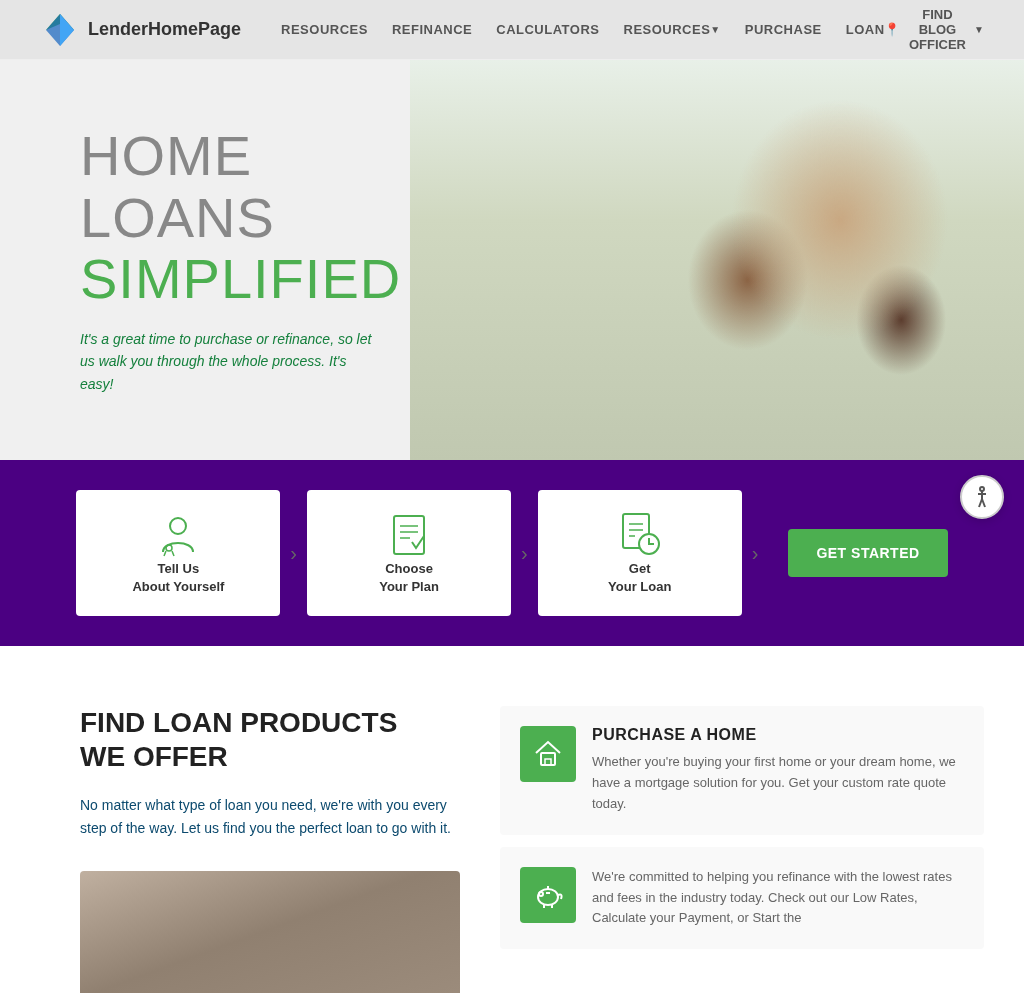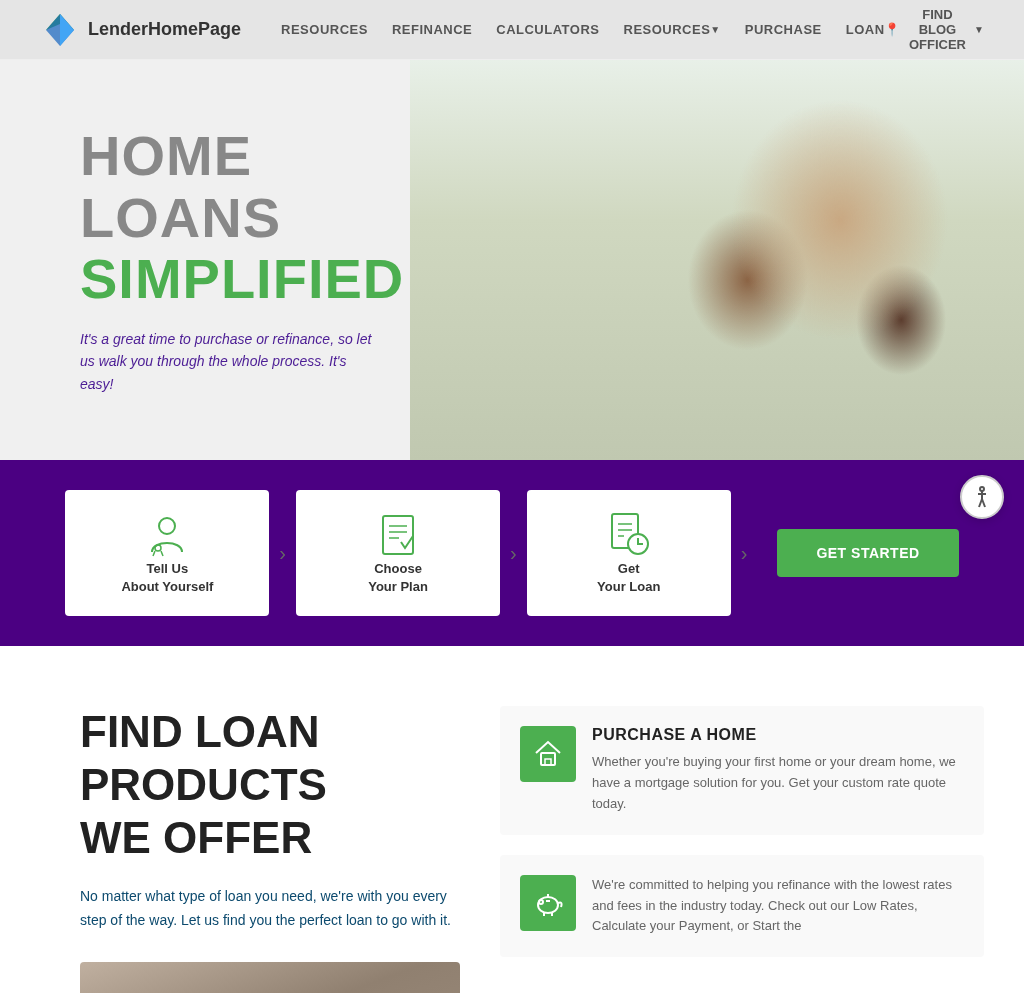--- a/index.html
+++ b/index.html
@@ -91,36 +91,36 @@
         linear-gradient(180deg, #e8f0e8 0%, #d0d8c0 40%, #c0c8b0 100%);
     }
     .hero-content {
       position: relative;
       z-index: 2;
       padding: 60px 40px 60px 80px;
       max-width: 50%;
     }
     .hero-title-main {
       font-size: 56px;
-      font-weight: 700;
+      font-weight: 400;
       color: #888;
       line-height: 1.1;
       letter-spacing: 1px;
     }
     .hero-title-accent {
       font-size: 56px;
-      font-weight: 700;
+      font-weight: 400;
       color: #4CAF50;
       line-height: 1.1;
       letter-spacing: 1px;
     }
     .hero-subtitle {
       margin-top: 18px;
       font-size: 14px;
-      color: #4c1d95;
+      color: #15803d;
       font-style: italic;
       line-height: 1.6;
       max-width: 300px;
     }
 
     
     .steps-banner {
       background: #4B0082;
       padding: 30px 40px;
       display: flex;
@@ -149,21 +149,21 @@
     .step-arrow {
       color: #666;
       font-size: 20px;
       margin: 0 10px;
       font-weight: 300;
     }
     .get-started-btn {
       background: #4CAF50;
       color: #fff;
       border: none;
-      padding: 16px 39px;
+      padding: 16px 28px;
       font-size: 14px;
       font-weight: 700;
       border-radius: 4px;
       cursor: pointer;
       letter-spacing: 0.5px;
       margin-left: 20px;
       white-space: nowrap;
     }
 
     
@@ -190,21 +190,21 @@
       padding: 60px 40px 40px 80px;
       display: flex;
       gap: 40px;
       align-items: flex-start;
     }
     .loan-left {
       flex: 1;
       max-width: 380px;
     }
     .loan-title {
-      font-size: 44px;
+      font-size: 28px;
       font-weight: 900;
       color: #222;
       line-height: 1.2;
       margin-bottom: 20px;
     }
     .loan-desc {
       font-size: 14px;
       color: #0c4a6e;
       line-height: 1.7;
       margin-bottom: 30px;
@@ -218,21 +218,21 @@
     }
     .loan-image-sim {
       width: 100%;
       height: 100%;
       background: linear-gradient(160deg, #c0b0a0 0%, #908070 40%, #a09080 100%);
     }
     .loan-right {
       flex: 1;
       display: flex;
       flex-direction: column;
-      gap: 20px;
+      gap: 12px;
     }
     .product-card {
       background: #f9f9f9;
       border-radius: 4px;
       padding: 20px;
       display: flex;
       gap: 16px;
       align-items: flex-start;
     }
     .product-icon-box {

